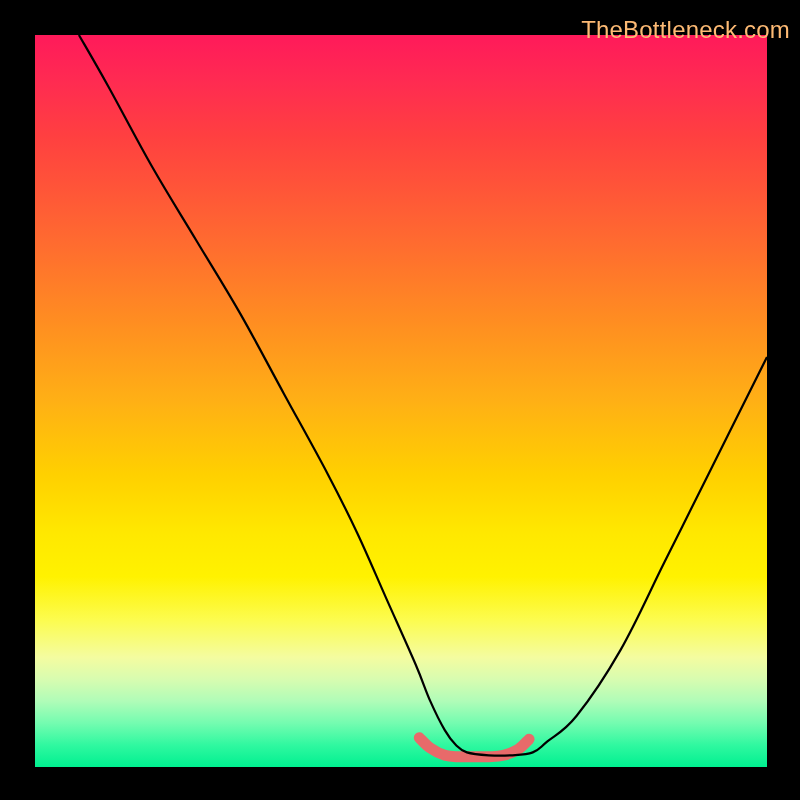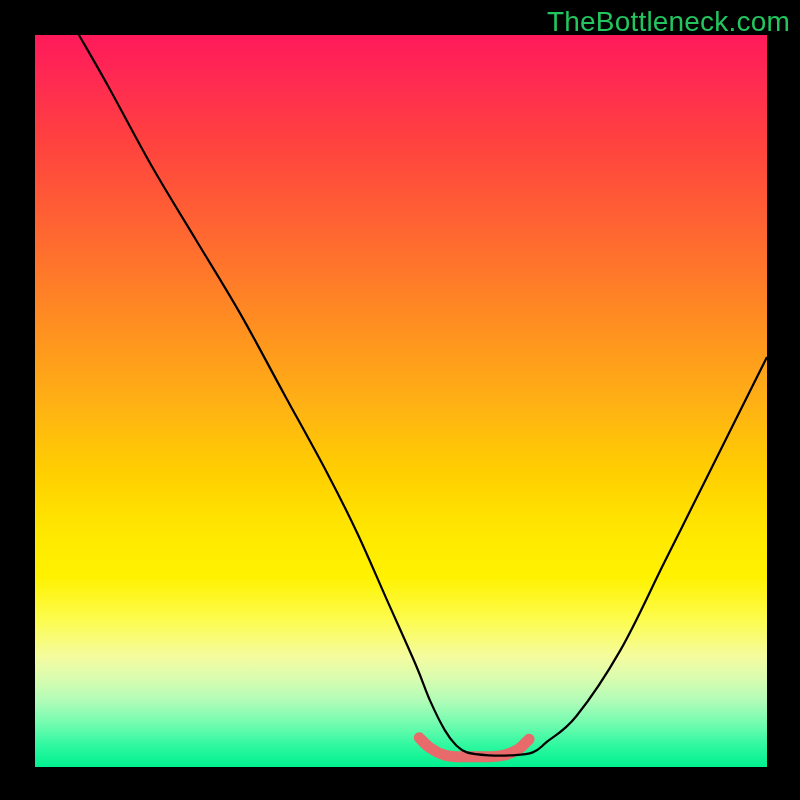--- a/index.html
+++ b/index.html
@@ -37,24 +37,24 @@
       #f4fca0 85%,
       #d8fcb0 88%,
       #b0fcb8 91%,
       #74fcb0 94%,
       #30f8a0 97%,
       #00f090 100%
     );
   }
   .watermark {
     position: absolute;
-    top: 6px;
+    top: 16px;
     right: 10px;
-    color: #22c55e;
-    font-size: 28px;
+    color: #fdba74;
+    font-size: 24px;
     font-weight: 400;
     letter-spacing: 0.2px;
   }
   svg.overlay {
     position: absolute;
     left: 0; top: 0;
     width: 800px;
     height: 800px;
   }
 </style>

